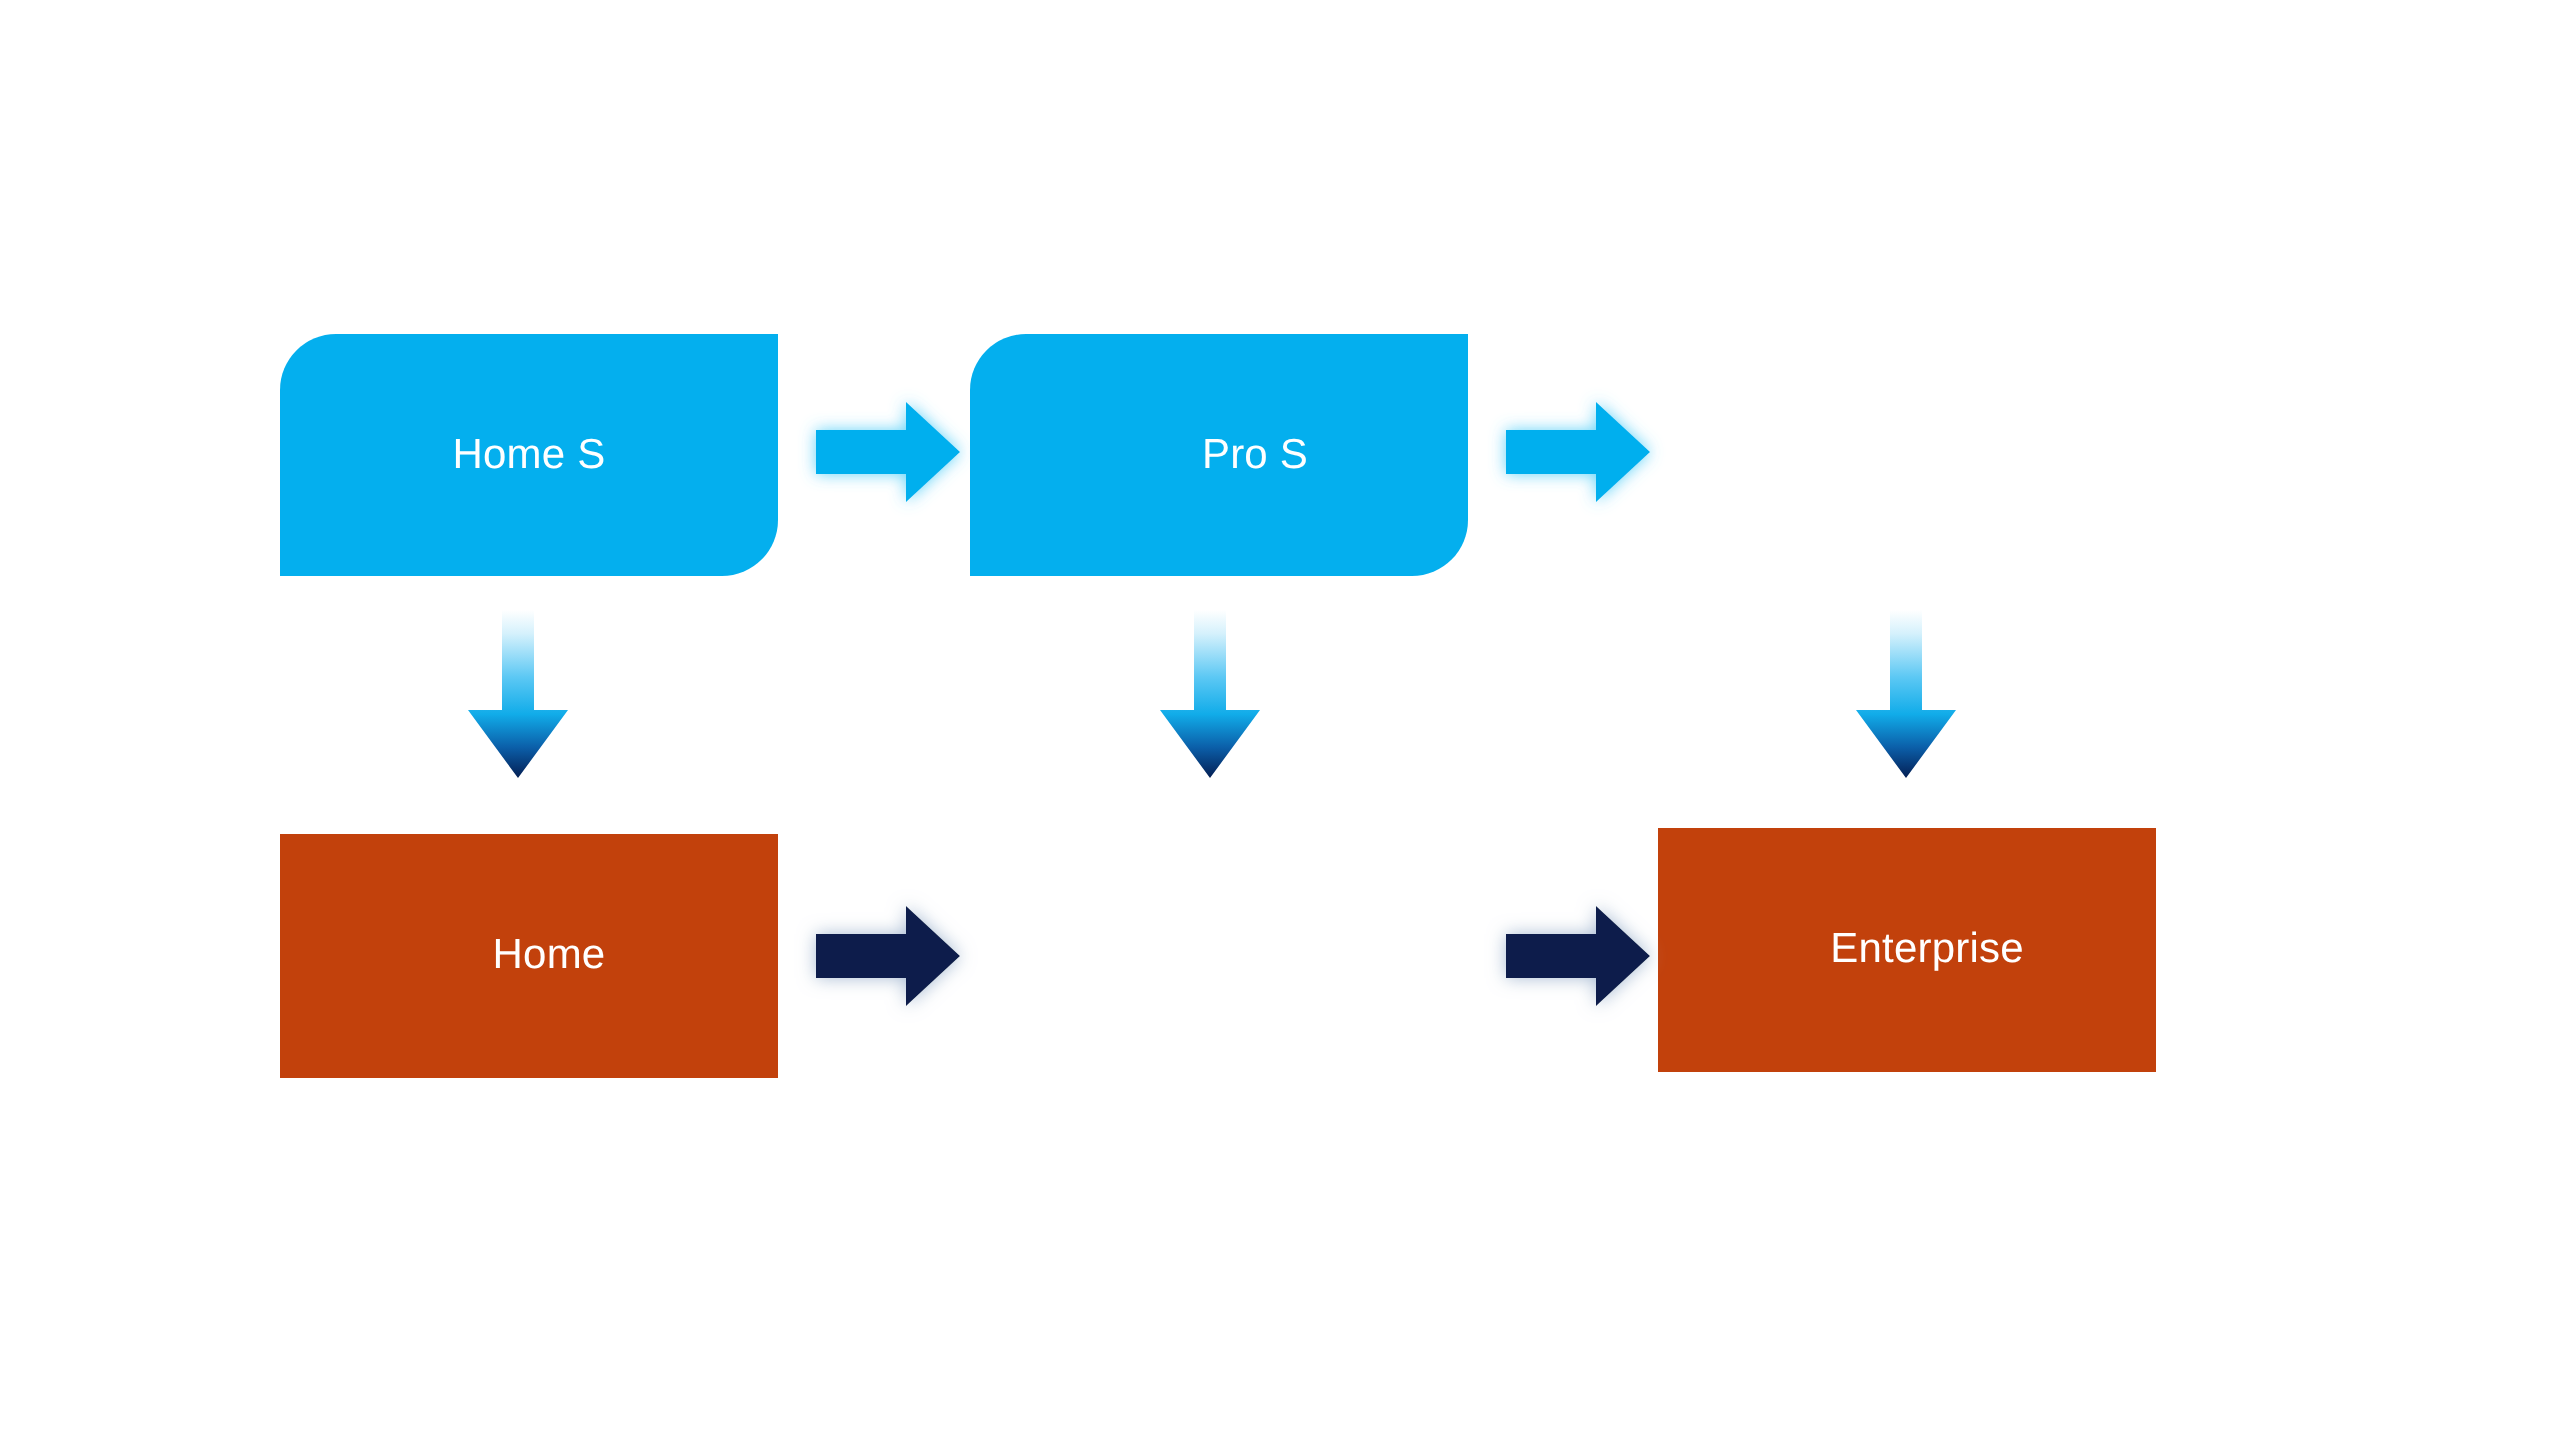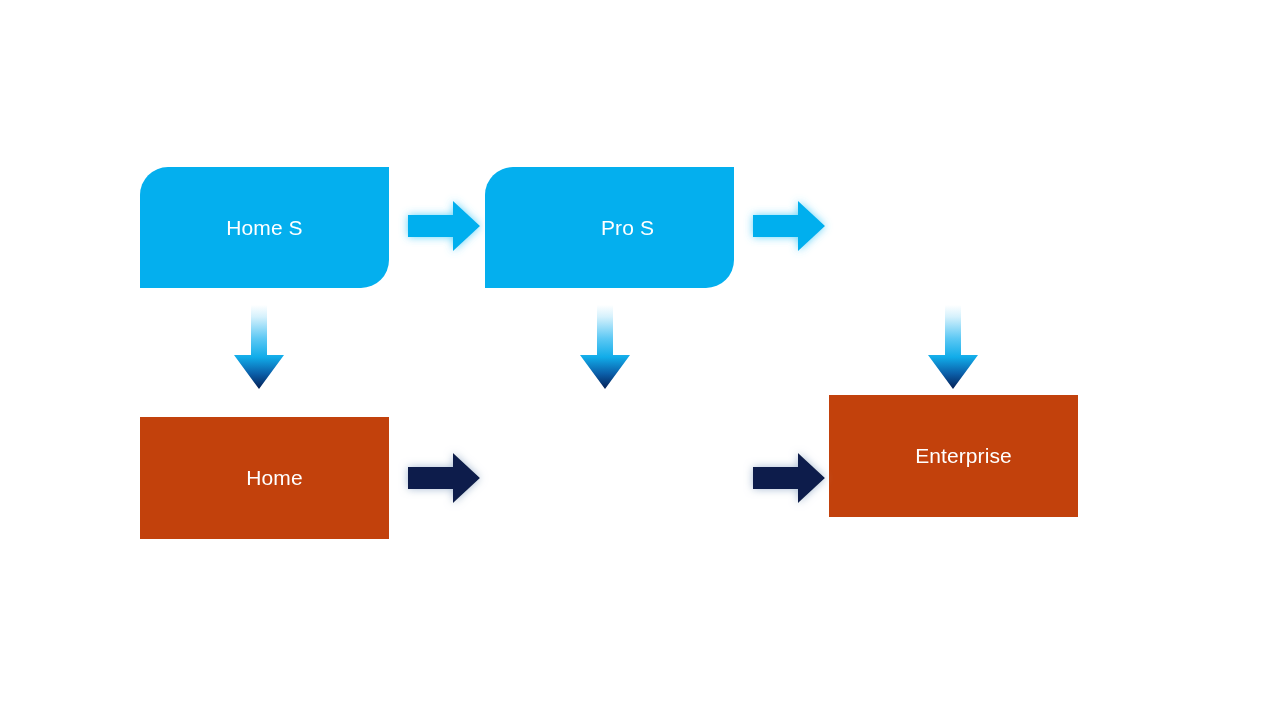--- a/index.html
+++ b/index.html
@@ -168,21 +168,21 @@
       </defs>
       <path d="M 19 0 L 35 0 L 35 50 L 52 50 L 27 84 L 2 50 L 19 50 Z" fill="url(#vgrad3)"></path>
     </svg>
   </div>
 
   <div class="node node-bottom" style="left:140px; top:417px;">
     <span class="node-label">Home</span>
   </div>
 
 
-  <div class="node node-bottom" style="left:829px; top:395px;">
+  <div class="node node-bottom" style="left:829px; top:414px;">
     <span class="node-label">Enterprise</span>
   </div>
 
   <div class="h-arrow" style="left:398px; top:446px;">
     <svg viewBox="0 0 86 64" xmlns="http://www.w3.org/2000/svg">
       <defs>
         <filter id="glowDark1" x="-60%" y="-60%" width="220%" height="220%">
           <feDropShadow dx="0" dy="0" stdDeviation="4.5" flood-color="#9FB3CE" flood-opacity="0.9"></feDropShadow>
         </filter>
       </defs>

